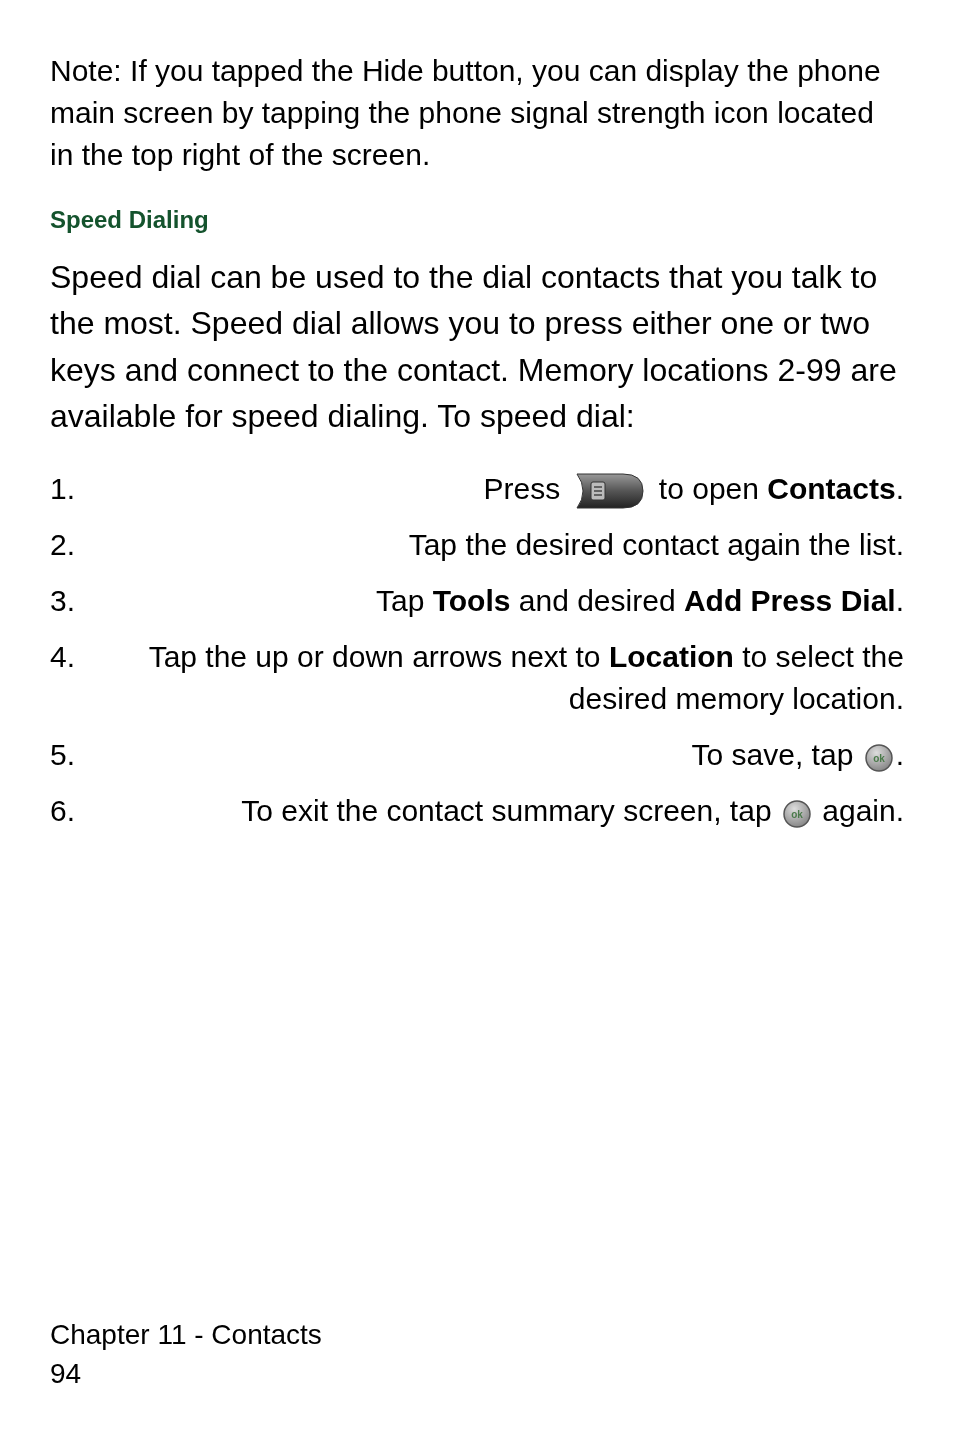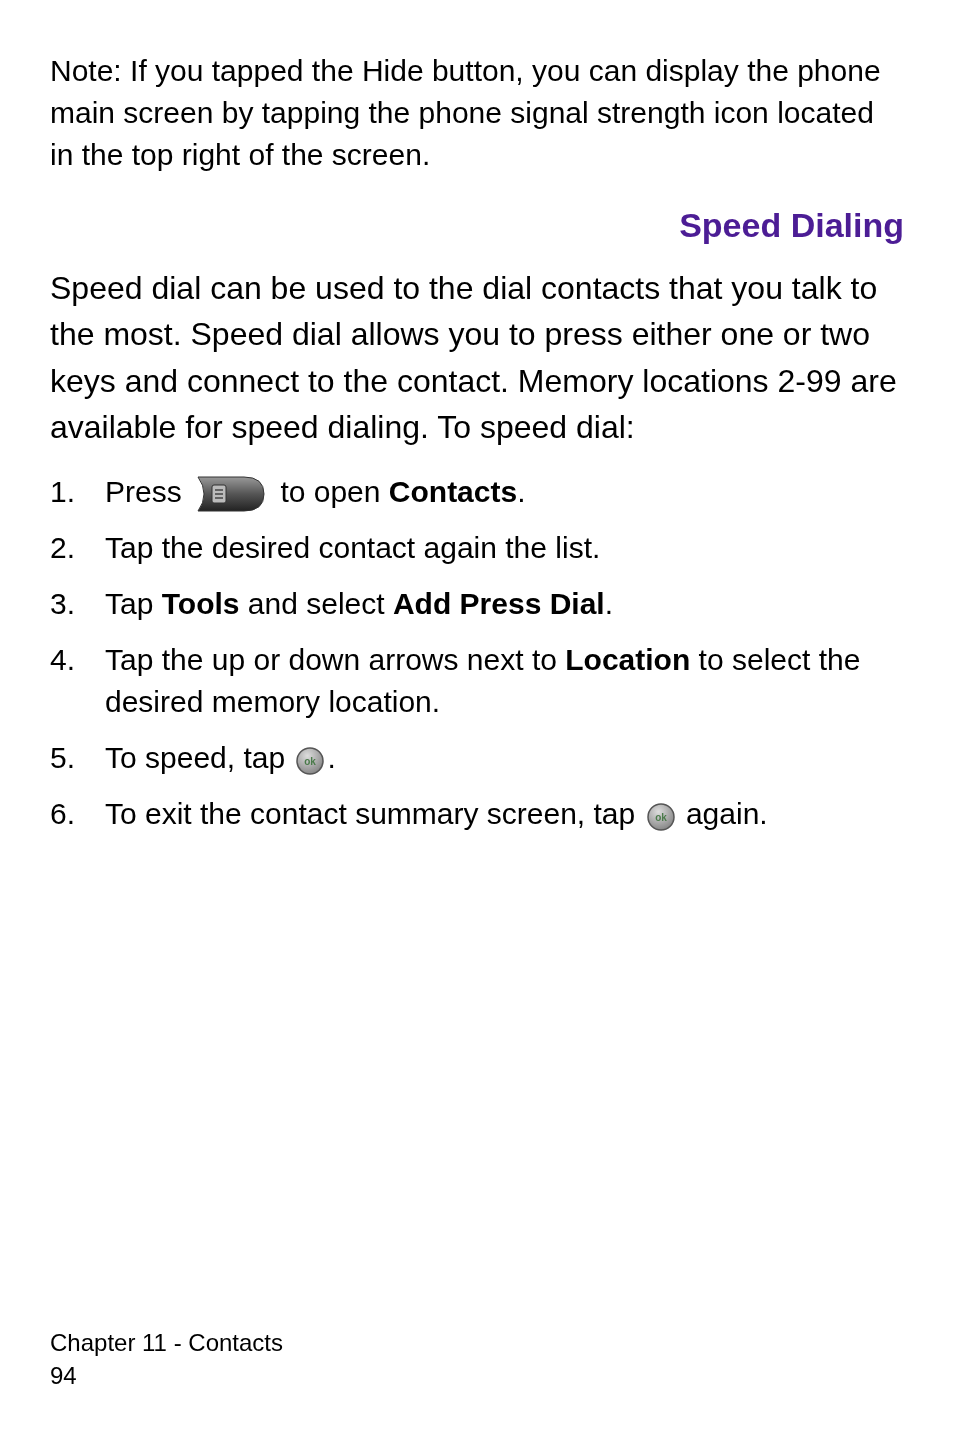--- a/index.html
+++ b/index.html
@@ -24,51 +24,51 @@
       font-size: 30px;
       line-height: 1.4;
       margin-bottom: 30px;
     }
     .note-label {
       font-weight: normal;
       font-family: Arial, Helvetica, sans-serif;
       text-align: center;
     }
     .section-heading {
-      color: #4c1d95;
-      font-size: 34px;
+      color: #14532d;
+      font-size: 24px;
       font-weight: bold;
       margin-bottom: 20px;
       font-family: Arial, Helvetica, sans-serif;
       font-stretch: condensed;
-      text-align: right;
     }
     .intro-paragraph {
       font-size: 32px;
       line-height: 1.45;
-      margin-bottom: 20px;
+      margin-bottom: 28px;
     }
     .steps-list {
       list-style: none;
       counter-reset: step;
     }
     .steps-list li {
       counter-increment: step;
       display: flex;
       align-items: flex-start;
       margin-bottom: 14px;
       font-size: 30px;
       line-height: 1.4;
     }
     .step-number {
       min-width: 55px;
       flex-shrink: 0;
     }
     .step-content {
       flex: 1;
+      text-align: right;
     }
     .bold-condensed {
       font-weight: bold;
       font-family: Arial, Helvetica, sans-serif;
       font-stretch: condensed;
     }
     .icon-contacts {
       display: inline-block;
       vertical-align: middle;
       width: 70px;
@@ -76,21 +76,21 @@
       margin: 0 6px;
     }
     .icon-ok {
       display: inline-block;
       vertical-align: middle;
       width: 30px;
       height: 30px;
       margin: 0 2px;
     }
     .footer {
-      font-size: 24px;
+      font-size: 28px;
       line-height: 1.4;
     }
   </style>
 </head>
 <body>
 
 <div class="content">
 
   <p class="note-paragraph">
     <span class="note-label">Note:</span><span> If you tapped the Hide button, you can display the phone main screen by tapping the phone signal strength icon located in the top right of the screen.</span>
@@ -127,35 +127,35 @@
     </li>
 
     <li>
       <span class="step-number">2.</span>
       <span class="step-content">Tap the desired contact again the list.</span>
     </li>
 
     <li>
       <span class="step-number">3.</span>
       <span class="step-content">
-        <span>Tap </span><span class="bold-condensed">Tools</span><span> and select </span><span class="bold-condensed">Add Press Dial</span><span>.</span>
+        <span>Tap </span><span class="bold-condensed">Tools</span><span> and desired </span><span class="bold-condensed">Add Press Dial</span><span>.</span>
       </span>
     </li>
 
     <li>
       <span class="step-number">4.</span>
       <span class="step-content">
         <span>Tap the up or down arrows next to </span><span class="bold-condensed">Location</span><span> to select the desired memory location.</span>
       </span>
     </li>
 
     <li>
       <span class="step-number">5.</span>
       <span class="step-content">
-        <span>To speed, tap </span><span class="icon-ok">
+        <span>To save, tap </span><span class="icon-ok">
           <svg viewBox="0 0 30 30" xmlns="http://www.w3.org/2000/svg">
             <defs>
               <radialGradient id="okGrad1" cx="40%" cy="30%" r="70%">
                 <stop offset="0%" stop-color="#ddd"></stop>
                 <stop offset="100%" stop-color="#888"></stop>
               </radialGradient>
             </defs>
             <circle cx="15" cy="15" r="13" fill="url(#okGrad1)" stroke="#555" stroke-width="1.5"></circle>
             <text x="15" y="19" font-size="10" font-weight="bold" text-anchor="middle" fill="#4a7a4a">ok</text>
           </svg>

